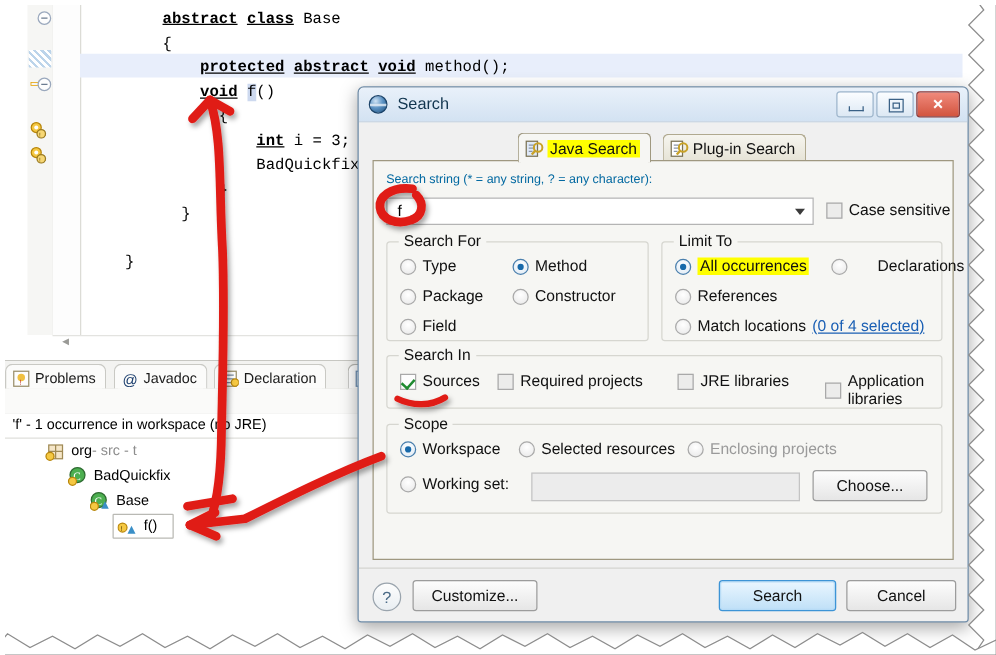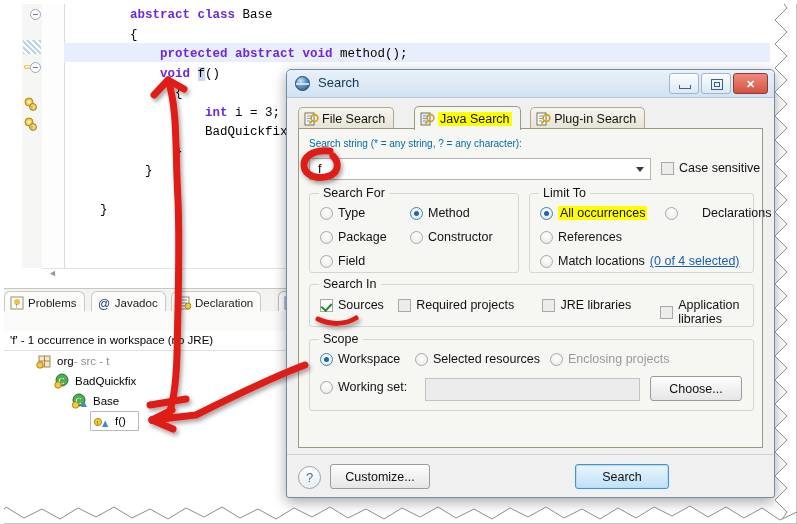--- a/index.html
+++ b/index.html
@@ -14,21 +14,21 @@
   .torn-left{left:0;top:0;width:10px;height:524px;}
 
   
   #editor{position:absolute;left:0;top:0;width:770px;height:282px;background:#fff;}
   .ruler{position:absolute;left:22px;top:0;width:20px;height:268px;background:#f6f6f4;
          border-right:1px solid #d8d8d2;}
   .ruler2{position:absolute;left:42px;top:0;width:22px;height:268px;background:#fdfdfd;
           border-right:1px solid #dcdcd6;}
   .code{position:absolute;left:70px;top:6px;font-family:"Liberation Mono",monospace;
         font-size:12.5px;line-height:19.5px;white-space:pre;color:#000;}
-  .kw{color:#6d28d9;font-weight:bold;}
+  .kw{color:#000000;font-weight:bold;text-decoration:underline;}
   .ln-hl{position:absolute;left:64px;top:43px;width:706px;height:19px;background:#e8eefb;}
   .fhl{background:#cdd9ef;}
   .fold{position:absolute;width:11px;height:11px;border:1px solid #9aa8bd;border-radius:50%;
         background:#fdfdfd;box-sizing:border-box;}
   .fold:after{content:"";position:absolute;left:2px;top:4px;width:5px;height:1px;background:#6b7b90;}
   .hatch{position:absolute;left:23px;top:40px;width:18px;height:14px;
          background:repeating-linear-gradient(45deg,#bcd4ea 0 2px,#ffffff 2px 4px);}
   .garrow{position:absolute;left:24px;top:60px;width:16px;height:14px;font-size:13px;color:#e6a100;
           line-height:14px;}
   .keyic{position:absolute;left:24px;width:15px;height:14px;}
@@ -246,29 +246,20 @@
           <span class="mx"></span>
         </div>
       <div class="wb close">
           <span class="g">✕</span>
         </div>
     </div>
   </div>
 
   <div class="dlgbody">
     <div class="tabstrip" id="dlg-tabs">
-        <div class="jtab" style="left: 0px;">
-          <span class="tabico"><svg width="16" height="15" viewBox="0 0 16 15">
-              <rect x="1" y="1" width="9" height="12" fill="#f4f6fa" stroke="#7b7355"></rect>
-              <path d="M3 4h5M3 6.5h5M3 9h3" stroke="#8a96a8" stroke-width="1"></path>
-              <circle cx="10.5" cy="6" r="3.4" fill="none" stroke="#c9a227" stroke-width="1.6"></circle>
-              <path d="M8.2 8.6L5.4 11.6" stroke="#c9a227" stroke-width="2"></path>
-            </svg></span>
-          <span class="">File Search</span>
-        </div>
         <div class="jtab" style="left: 232.2px;">
           <span class="tabico"><svg width="16" height="15" viewBox="0 0 16 15">
               <rect x="1" y="1" width="9" height="12" fill="#ffffff" stroke="#7b7355"></rect>
               <path d="M3 4h5M3 6.5h5M3 9h3" stroke="#8a96a8" stroke-width="1"></path>
               <circle cx="10.5" cy="6" r="3.4" fill="none" stroke="#c9a227" stroke-width="1.6"></circle>
               <path d="M8.2 8.6L5.4 11.6" stroke="#c9a227" stroke-width="2"></path>
             </svg></span>
           <span class="">Plug-in Search</span>
         </div>
         <div class="jtab act" style="left: 116.1px;">
@@ -388,20 +379,21 @@
               <span>Application libraries</span>
             </div>
           </div>
       </div>
     </div>
 
     <div class="sep"></div>
     <div class="helpq">?</div>
     <div class="btn" style="position:absolute;left:43px;top:367px;width:100px">Customize...</div>
     <div class="btn def" style="position:absolute;left:288px;top:367px;width:94px">Search</div>
+    <div class="btn" style="position:absolute;left:390px;top:367px;width:88px">Cancel</div>
   </div>
 </div>
 
 <svg id="ink">
   <g stroke="#e01b16" fill="none" stroke-width="7" stroke-linecap="round" stroke-linejoin="round" filter="url(#sh)">
     <filter id="sh" x="-30%" y="-30%" width="180%" height="180%">
       <feDropShadow dx="2" dy="3" stdDeviation="2" flood-color="#000" flood-opacity=".35"></feDropShadow>
     </filter>
 
     <path d="M168,80 C178,110 175,150 178,200 C180,250 178,300 177,355 C176,390 172,405 168,418 L152,420"></path>

